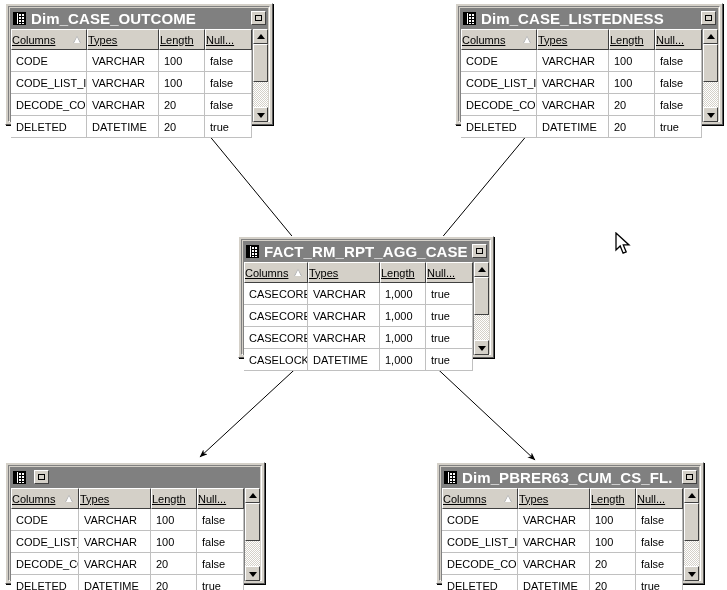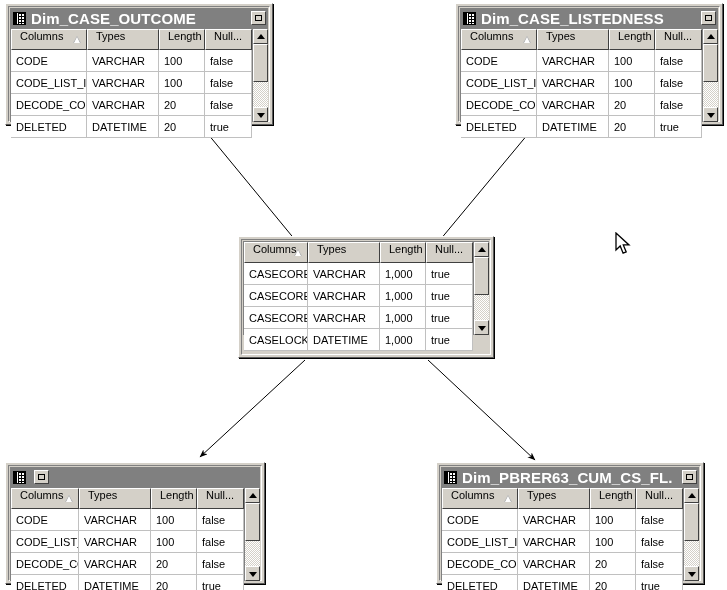--- a/index.html
+++ b/index.html
@@ -123,25 +123,26 @@
   .hdr-cell {
     background: #d4d0c8;
     border-top: 1px solid #ffffff;
     border-left: 1px solid #ffffff;
     border-right: 1px solid #404040;
     border-bottom: 1px solid #404040;
     box-sizing: border-box;
     font-size: 11px;
     color: #000000;
     display: flex;
-    align-items: flex-start;
-    padding: 0 8px;
+    align-items: center;
+    padding: 0 0;
     overflow: hidden;
     white-space: nowrap;
     position: relative;
+    text-decoration: underline;
   }
   .sort-ind {
     position: absolute;
     right: 5px; top: 6px;
     width: 0; height: 0;
     border-left: 4px solid transparent;
     border-right: 4px solid transparent;
     border-bottom: 7px solid #ffffff;
     filter: drop-shadow(0 0 0 #808080);
   }
@@ -355,20 +356,25 @@
               <div class="sb-track"></div>
               <div class="sb-btn sb-down">
                 <span class="ar"></span>
               </div>
             </div>
           </div>
         </div>
       </div>
       <div class="tbl-window" style="left: 238px; top: 236px; width: 256px; height: 122px;">
         <div class="tbl-inner">
+          <div class="titlebar">
+            <div class="tb-icon"></div>
+            <div class="tb-title">FACT_RM_RPT_AGG_CASE</div>
+            <div class="tb-btn"></div>
+          </div>
           <div class="grid" style="height: 94px;">
             <div class="grid-cols">
               <div class="hdr-row">
                 <div class="hdr-cell" style="flex: 1 1 auto; min-width: 0px;">
                   <span>Columns</span>
                   <span class="sort-ind"></span>
                 </div>
                 <div class="hdr-cell" style="flex: 0 0 72px;">
                   <span>Types</span>
                 </div>

